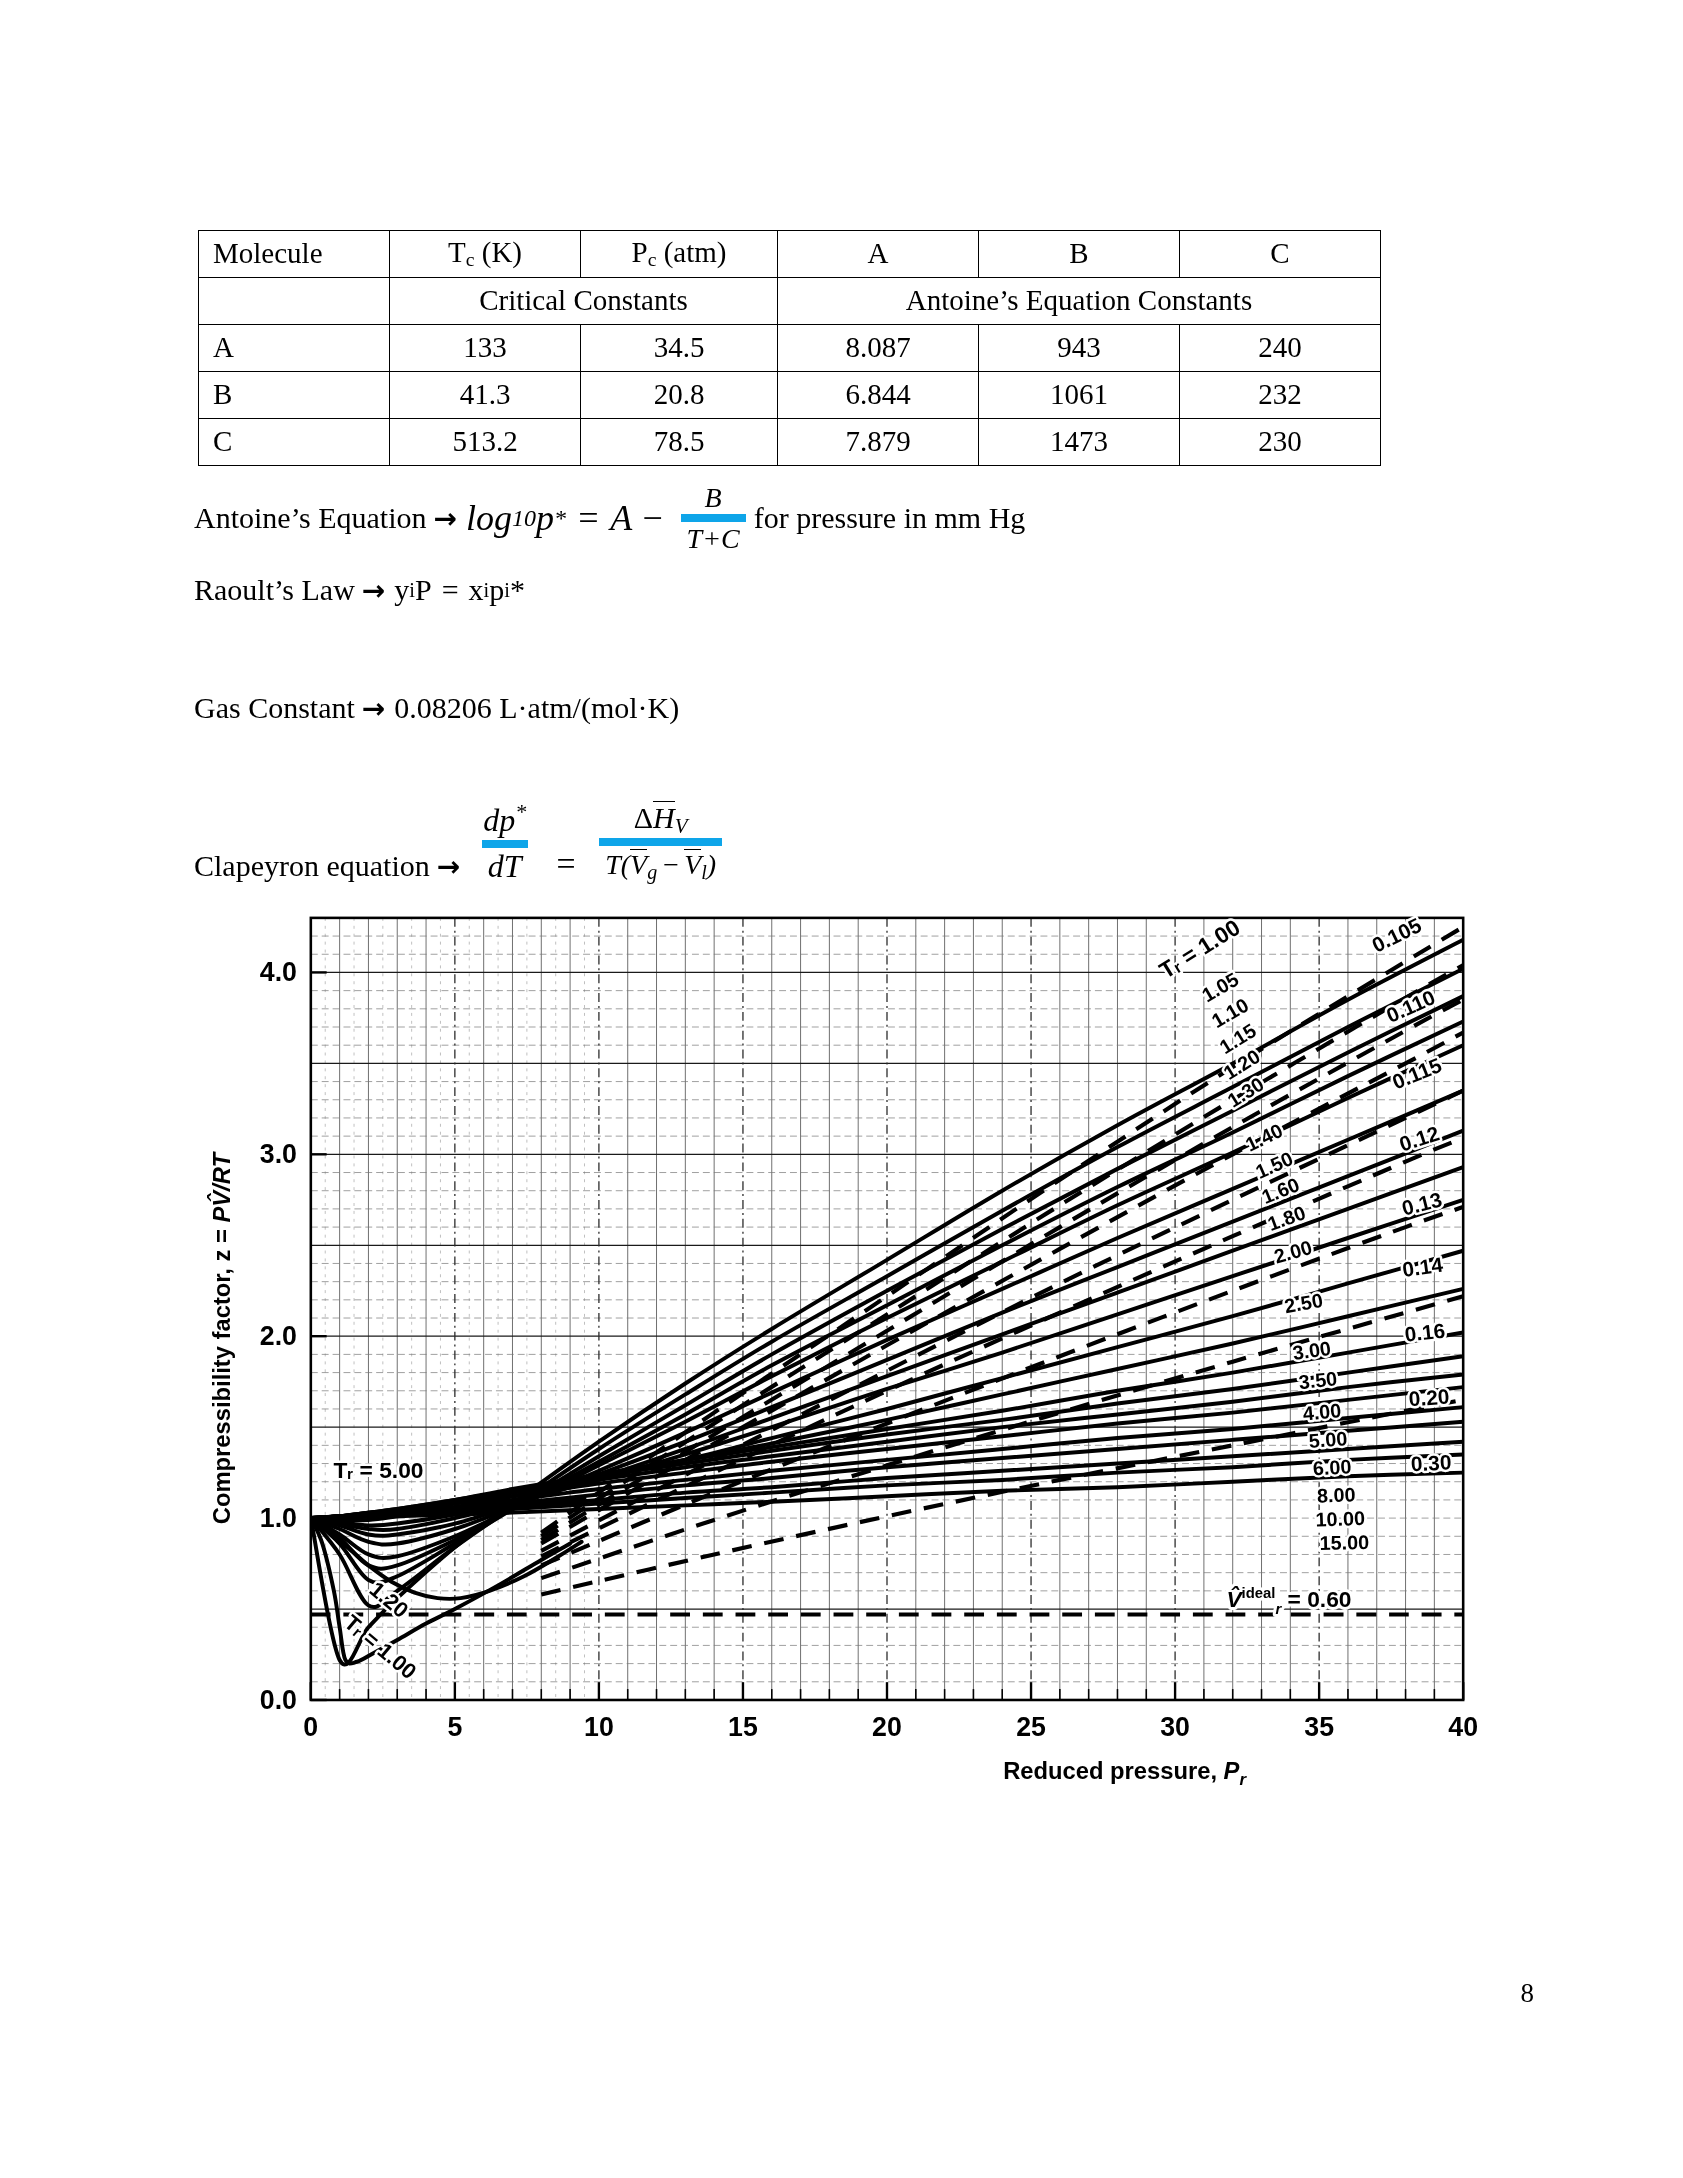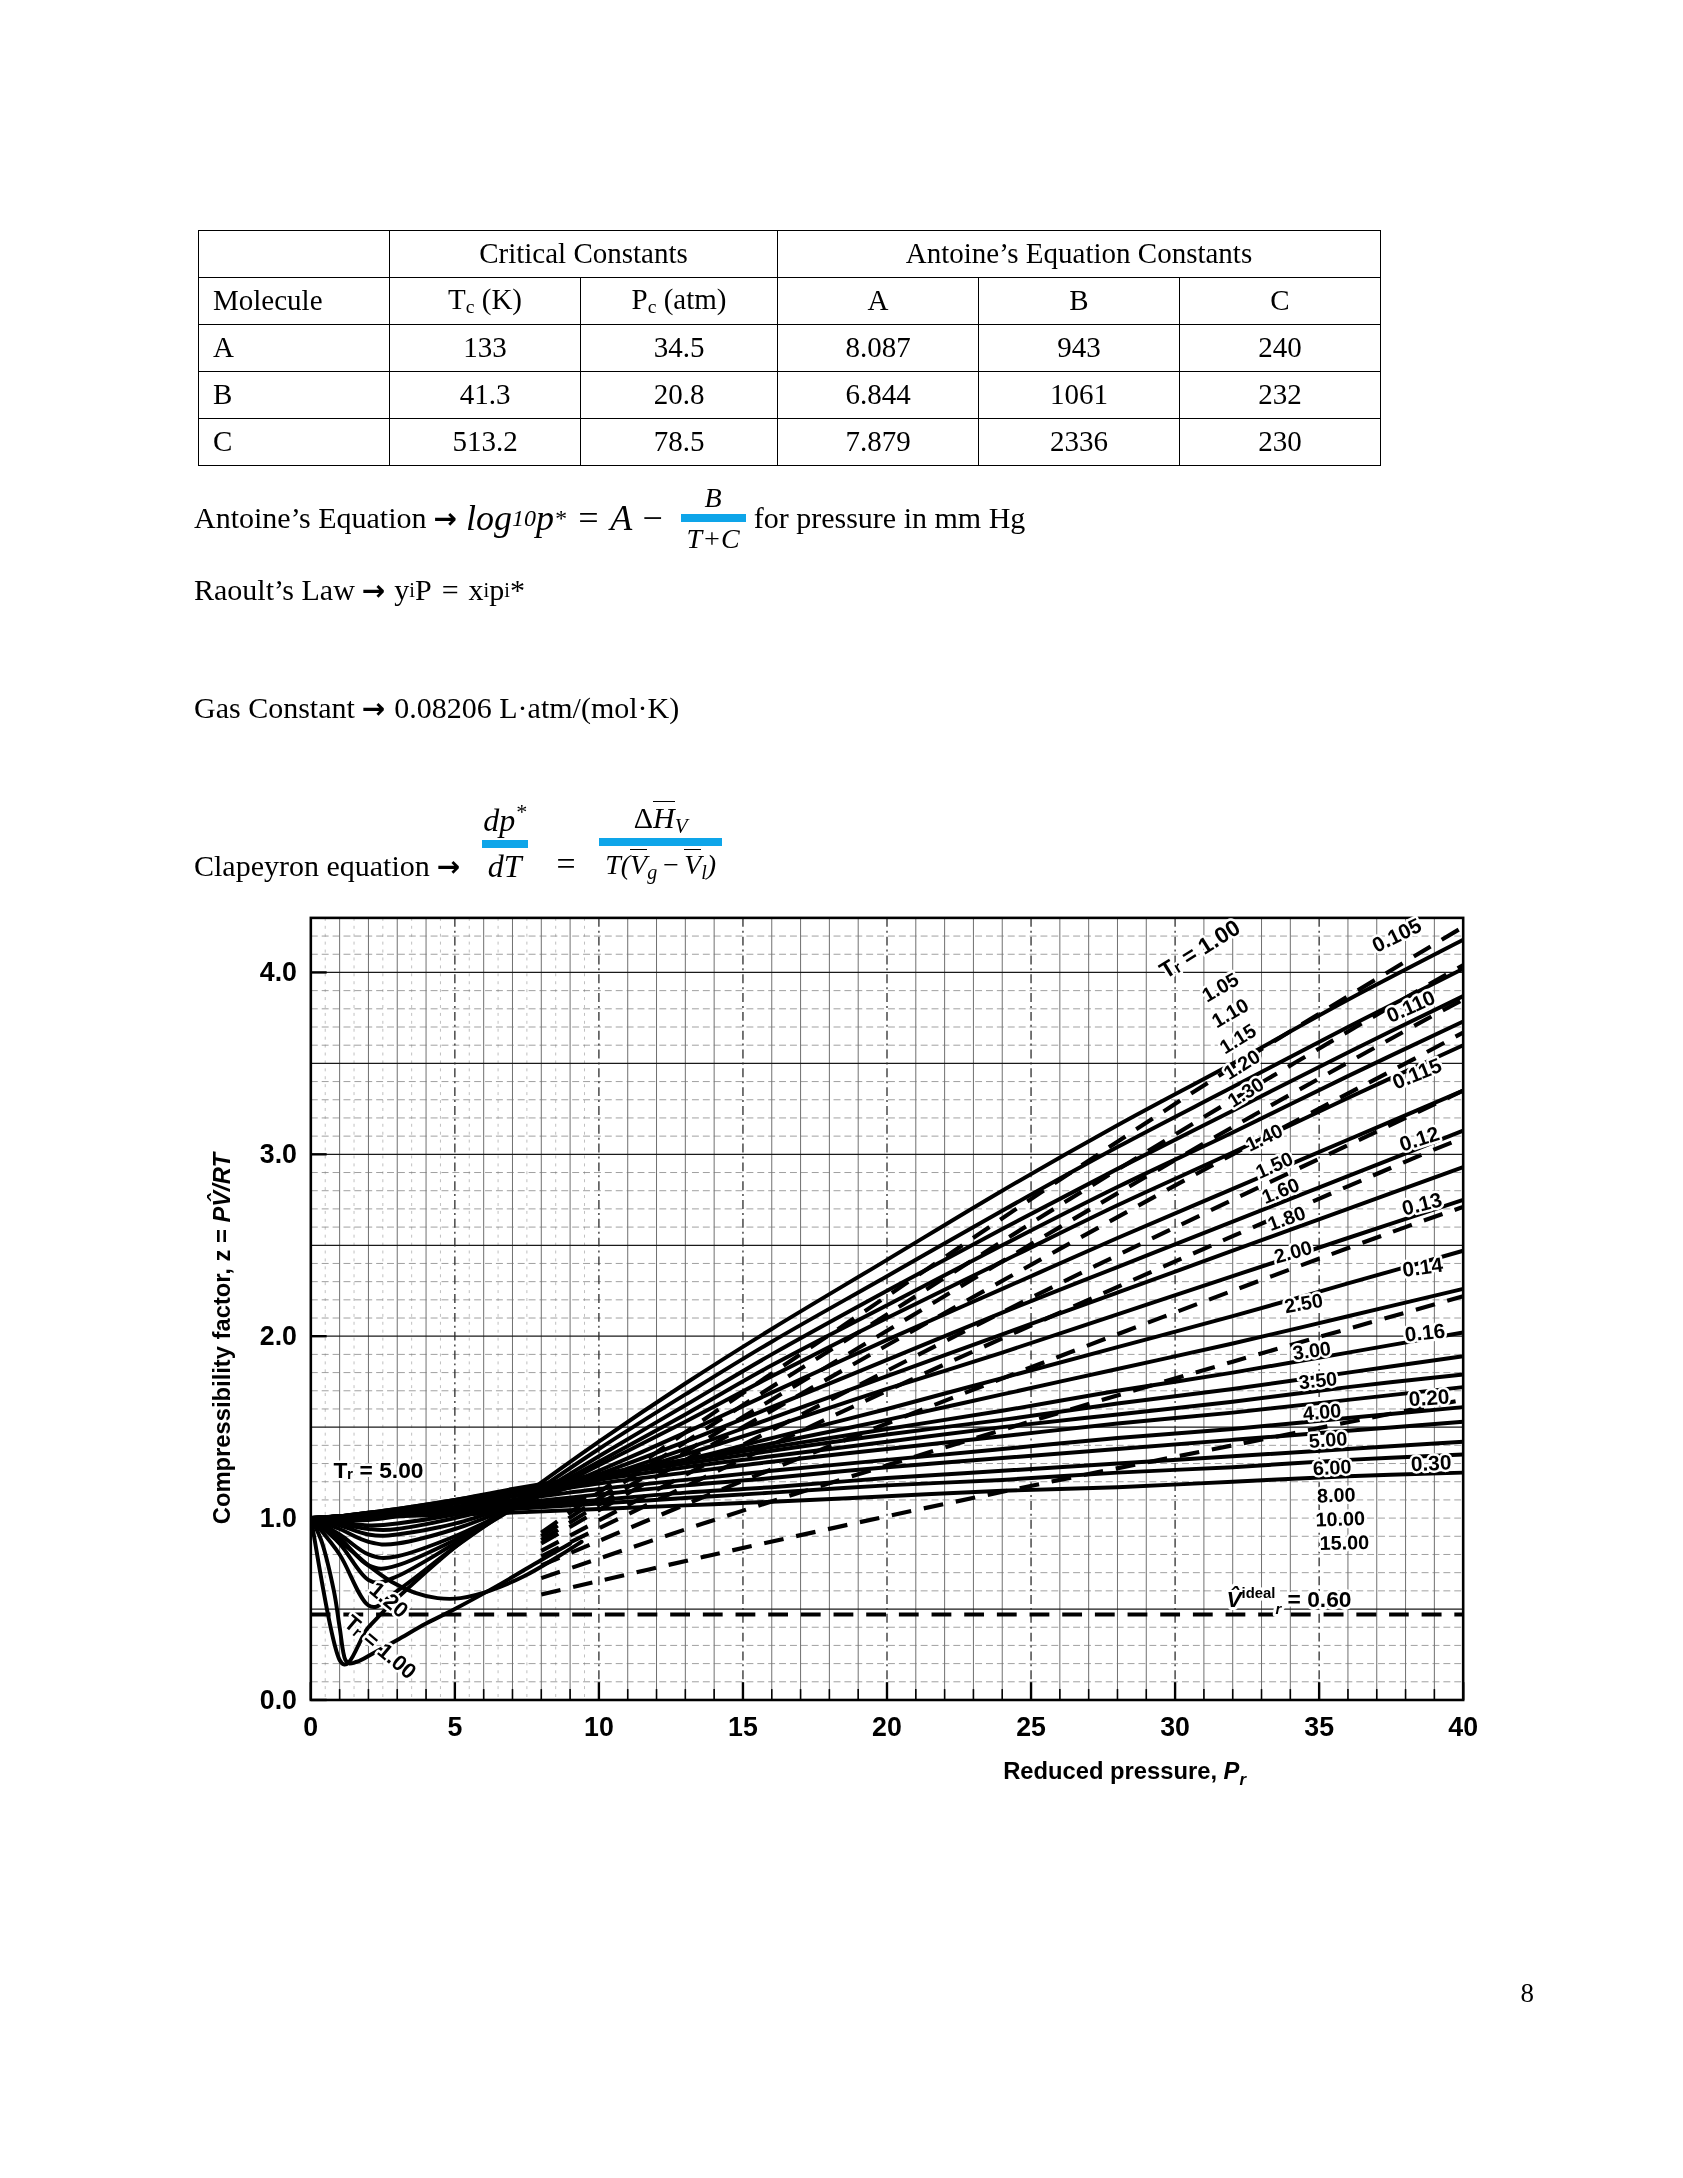--- a/index.html
+++ b/index.html
@@ -117,31 +117,31 @@
   }
 </style>
 </head>
 <body>
 
 <div class="page">
 
   <table class="const-table">
     <thead>
       <tr>
-        <th class="c-mol blank"></th>
-        <th colspan="2" class="grp">Critical Constants</th>
-        <th colspan="3" class="grp">Antoine’s Equation Constants</th>
-      </tr>
-      <tr>
         <th class="c-mol">Molecule</th>
         <th class="c-tc"><span>T</span><sub>c</sub><span> (K)</span></th>
         <th class="c-pc"><span>P</span><sub>c</sub><span> (atm)</span></th>
         <th class="c-a">A</th>
         <th class="c-b">B</th>
         <th class="c-c">C</th>
+      </tr>
+      <tr>
+        <th class="c-mol blank"></th>
+        <th colspan="2" class="grp">Critical Constants</th>
+        <th colspan="3" class="grp">Antoine’s Equation Constants</th>
       </tr>
     </thead>
     <tbody>
       <tr>
         <td class="c-mol">A</td>
         <td class="c-tc">133</td>
         <td class="c-pc">34.5</td>
         <td class="c-a">8.087</td>
         <td class="c-b">943</td>
         <td class="c-c">240</td>
@@ -152,21 +152,21 @@
         <td class="c-pc">20.8</td>
         <td class="c-a">6.844</td>
         <td class="c-b">1061</td>
         <td class="c-c">232</td>
       </tr>
       <tr>
         <td class="c-mol">C</td>
         <td class="c-tc">513.2</td>
         <td class="c-pc">78.5</td>
         <td class="c-a">7.879</td>
-        <td class="c-b">2336</td>
+        <td class="c-b">1473</td>
         <td class="c-c">230</td>
       </tr>
     </tbody>
   </table>
 
   <div class="eq-line" style="left:194px; top:483px;">
     <span class="lbl">Antoine’s Equation</span>
     <span class="arrow">→</span>
     <span class="mathit">log</span>
       <span class="mathit" style="font-size:24px; vertical-align:-0.25em;">10</span>

